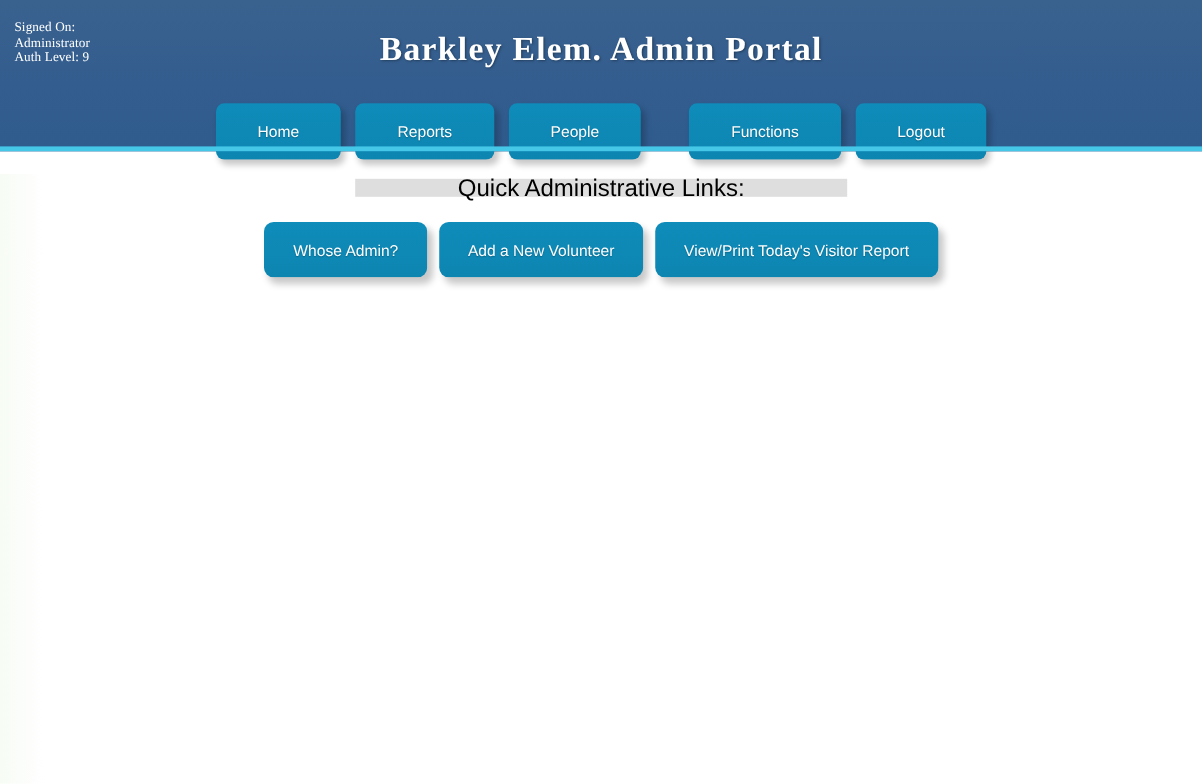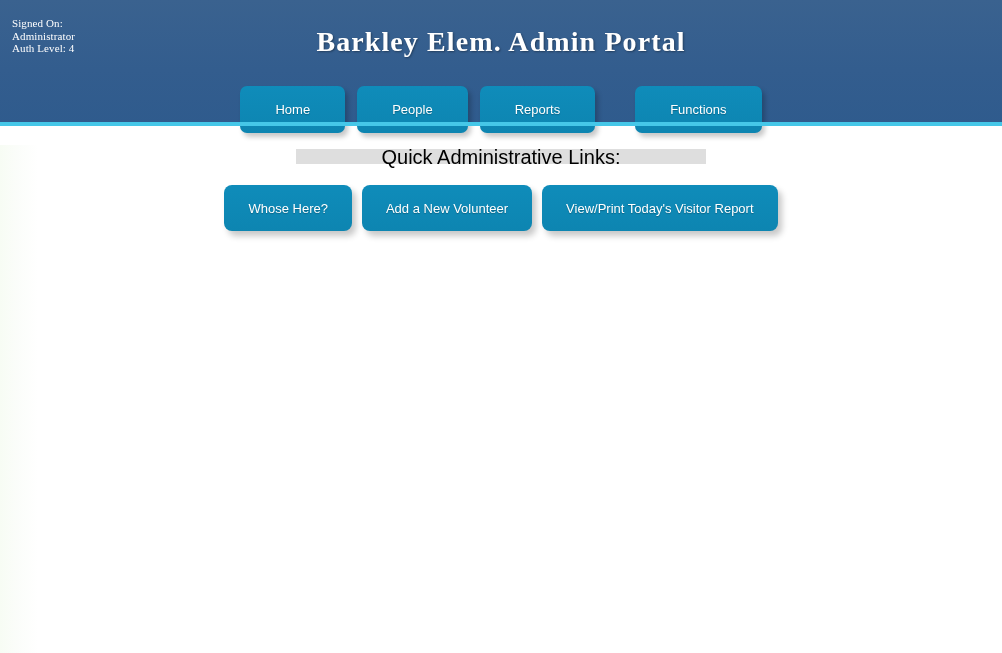--- a/index.html
+++ b/index.html
@@ -149,38 +149,39 @@
 </head>
 <body>
 
 <div class="page-edge-tint"></div>
 
 <div class="site-header">
 
   <div class="signon-block">
     <div>Signed On:</div>
     <div>Administrator</div>
-    <div>Auth Level: 4</div>
+    <div>Auth Level: 9</div>
   </div>
 
   <div class="portal-title">Barkley Elem. Admin Portal</div>
 
   <div class="main-nav">
     <button class="nav-button">Home</button>
+    <button class="nav-button">Reports</button>
     <button class="nav-button">People</button>
-    <button class="nav-button">Reports</button>
     <button class="nav-button wide">Functions</button>
+    <button class="nav-button">Logout</button>
   </div>
 
   <div class="header-accent-line"></div>
 </div>
 
 <div class="content">
 
   <div class="section-heading-bar">Quick Administrative Links:</div>
 
   <div class="quick-links-row">
-    <button class="quick-link-button">Whose Here?</button>
+    <button class="quick-link-button">Whose Admin?</button>
     <button class="quick-link-button">Add a New Volunteer</button>
     <button class="quick-link-button">View/Print Today's Visitor Report</button>
   </div>
 
 </div>
 
 </body></html>

